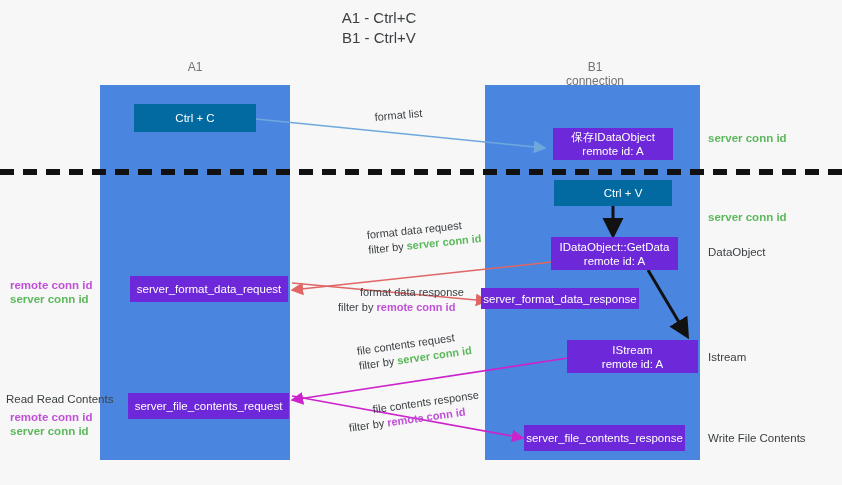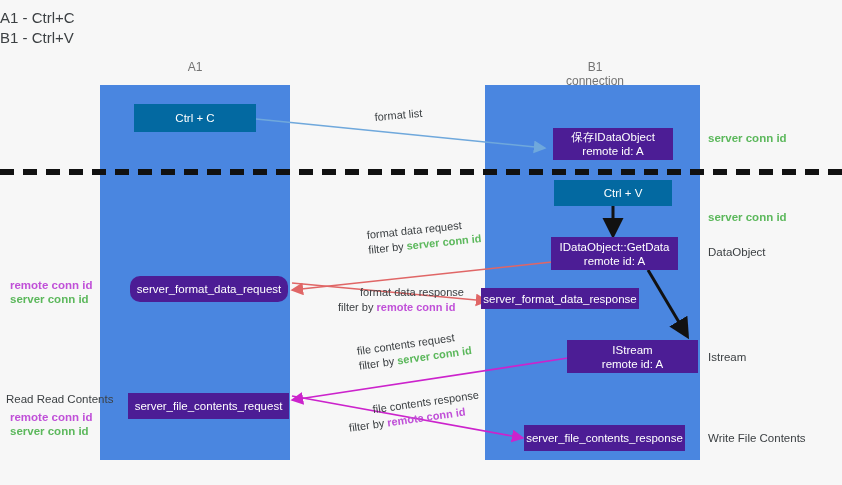--- a/index.html
+++ b/index.html
@@ -5,40 +5,40 @@
   html,body{margin:0;padding:0;}
   body{
     width:842px;height:485px;background:#f7f7f7;
     font-family:"Liberation Sans", sans-serif;
     position:relative;overflow:hidden;
   }
   .stage{position:absolute;left:0;top:0;width:842px;height:485px;}
   svg.layer{position:absolute;left:0;top:0;width:842px;height:485px;pointer-events:none;}
 
   .title{
-    position:absolute;left:0;top:8px;width:758px;
+    position:absolute;left:0;top:8px;width:758px;text-align:center;
     font-size:15px;color:#3c4043;line-height:20px;
   }
   .title div{white-space:pre;}
 
   .col-head{
     position:absolute;text-align:center;font-size:12px;color:#737373;
     line-height:14px;
   }
   .col-head b{font-weight:400;display:block;}
 
   .lane{position:absolute;background:#4a86e0;}
 
   .node{
     position:absolute;box-sizing:border-box;
     display:flex;align-items:center;justify-content:center;
     flex-direction:column;text-align:center;
     color:#ffffff;font-size:11.5px;line-height:14px;
   }
-  .node.orange{background:#4c1d95;}
+  .node.orange{background:#6d28d9;}
   .node.green{background:#0369a1;color:#ffffff;}
   .node span{display:block;white-space:nowrap;}
 
   .side-label{
     position:absolute;font-size:11.5px;line-height:15px;white-space:nowrap;
   }
   .lbl-green{color:#5cb85c;font-weight:bold;}
   .lbl-purple{color:#c050d8;font-weight:bold;}
   .lbl-dark{color:#3c4043;}
 
@@ -114,21 +114,21 @@
 
   <div class="node green" style="left:554px;top:180px;width:118px;height:26px;padding-left:20px;">
     <span>Ctrl + V</span>
   </div>
 
   <div class="node orange" style="left:551px;top:237px;width:127px;height:33px;">
     <span>IDataObject::GetData</span>
     <span>remote id: A</span>
   </div>
 
-  <div class="node orange" style="left:130px;top:276px;width:158px;height:26px;border-radius:10px;">
+  <div class="node orange" style="left:130px;top:276px;width:158px;height:26px;">
     <span>server_format_data_request</span>
   </div>
 
   <div class="node orange" style="left:481px;top:288px;width:158px;height:21px;">
     <span>server_format_data_response</span>
   </div>
 
   <div class="node orange" style="left:567px;top:340px;width:131px;height:33px;">
     <span>IStream</span>
     <span>remote id: A</span>

